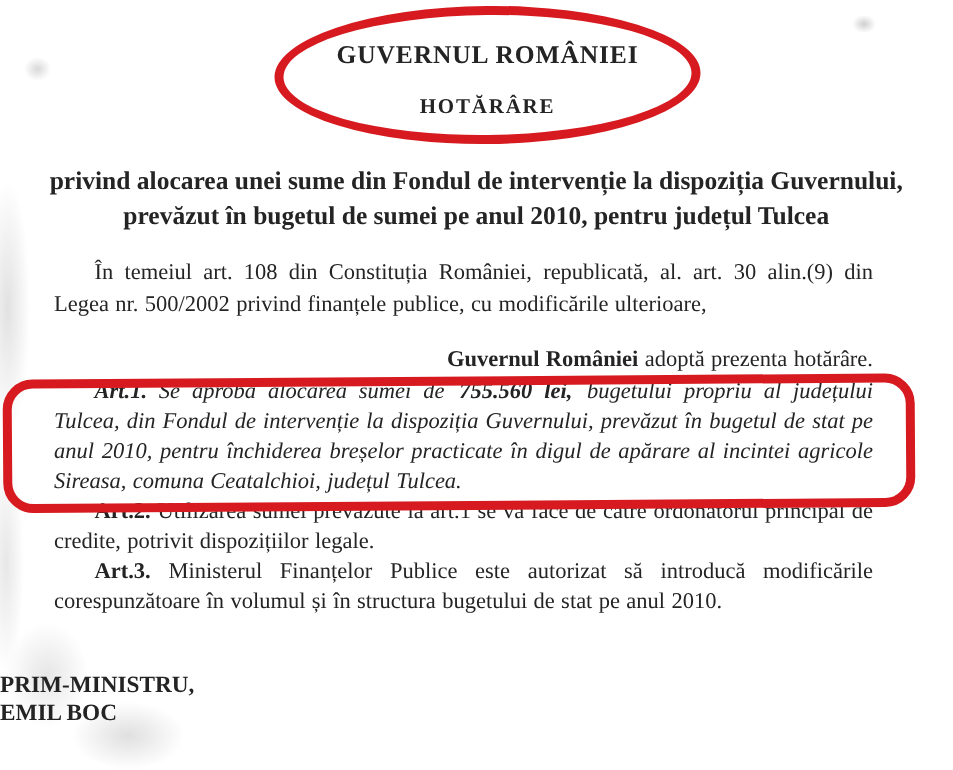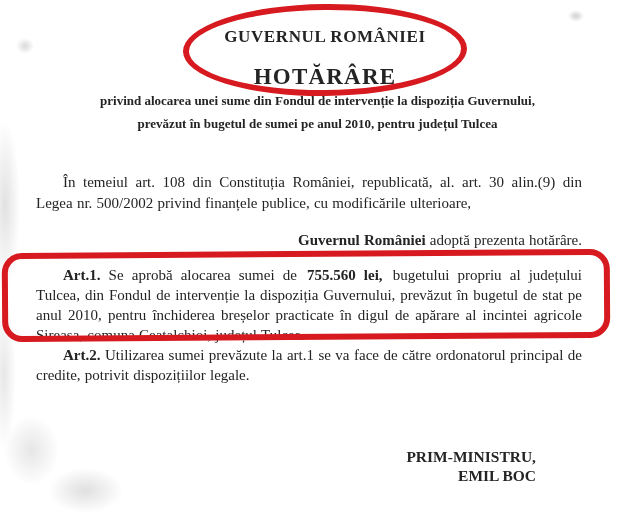--- a/index.html
+++ b/index.html
@@ -41,67 +41,67 @@
     left: 568px; top: 10px; width: 16px; height: 12px;
     background: radial-gradient(closest-side, rgba(150,150,150,0.45), rgba(255,255,255,0));
   }
 
   
   .header {
     position: absolute; top: 27px; left: 15px; width: 620px;
     text-align: center; font-weight: bold;
   }
   .title { font-size: 17px; letter-spacing: 0.6px; }
-  .doc-type { margin-top: 17px; font-size: 23px; letter-spacing: 1.2px; }
+  .doc-type { margin-top: 17px; font-size: 14px; letter-spacing: 1.2px; }
 
   .ellipse-annotation {
     position: absolute;
     left: 183px; top: 4px;
     width: 284px; height: 92px;
     border: 6px solid var(--annotation-red);
     border-radius: 50%;
     transform: rotate(-0.6deg);
     pointer-events: none;
   }
 
   
   .subtitle {
-    position: absolute; top: 89px; left: 10px; width: 615px;
+    position: absolute; top: 109px; left: 10px; width: 615px;
     text-align: center; font-weight: bold;
-    font-size: 13px; line-height: 23px;
+    font-size: 17px; line-height: 23px;
   }
 
   
   .body {
     position: absolute; top: 172px; left: 36px; width: 546px;
     font-size: 15px; line-height: 21px;
     text-align: justify;
     word-spacing: 0.5px;
   }
   .body p { text-indent: 27px; }
   .adoption { margin-top: 16px; text-align: right; }
   .article { line-height: 20px; }
-  .article-1 { margin-top: 14px; }
+  .article-1 { margin-top: 0; font-style: italic; }
   .art-label { font-weight: bold; }
   .amount { font-weight: bold; padding: 0 2px; }
 
   .box-annotation {
     position: absolute;
     left: 2px; top: 251px;
     width: 608px; height: 89px;
     border: 6px solid var(--annotation-red);
     border-radius: 20px;
     transform: rotate(-0.4deg);
     pointer-events: none;
   }
 
   
   .signature {
     position: absolute; top: 447px; left: 0; width: 536px;
-    text-align: right; font-weight: bold;
+    text-align: left; font-weight: bold;
     font-size: 15.5px; line-height: 19px;
   }
 </style>
 </head>
 <body>
 
 <div class="page">
 
   <div class="artifact art-left-1"></div>
   <div class="artifact art-left-2"></div>
@@ -123,20 +123,21 @@
 
   <div class="body">
     <p class="preamble">În temeiul art. 108 din Constituția României, republicată, al. art. 30 alin.(9) din Legea nr. 500/2002 privind finanțele publice, cu modificările ulterioare,</p>
 
     <p class="adoption"><span class="art-label">Guvernul României</span><span> adoptă prezenta hotărâre.</span></p>
 
     <p class="article article-1"><span class="art-label">Art.1.</span><span> Se aprobă alocarea sumei de </span><span class="amount">755.560 lei,</span><span> bugetului propriu al județului Tulcea, din Fondul de intervenție la dispoziția Guvernului, prevăzut în bugetul de stat pe anul 2010, pentru închiderea breșelor practicate în digul de apărare al incintei agricole Sireasa, comuna Ceatalchioi, județul Tulcea.</span></p>
 
     <p class="article"><span class="art-label">Art.2.</span><span> Utilizarea sumei prevăzute la art.1 se va face de către ordonatorul principal de credite, potrivit dispozițiilor legale.</span></p>
 
+    <p class="article"><span class="art-label">Art.3.</span><span> Ministerul Finanțelor Publice este autorizat să introducă modificările corespunzătoare în volumul și în structura bugetului de stat pe anul 2010.</span></p>
   </div>
 
   <div class="box-annotation"></div>
 
   <div class="signature">
     <div>PRIM-MINISTRU,</div>
     <div>EMIL BOC</div>
   </div>
 
 </div>

